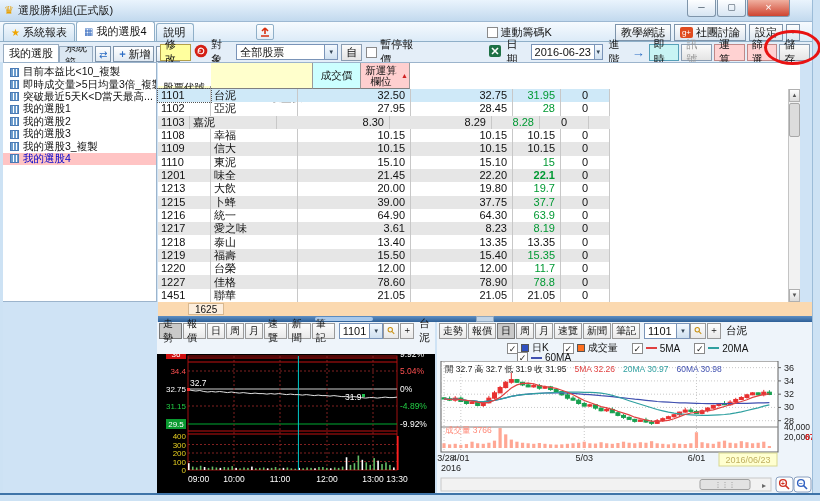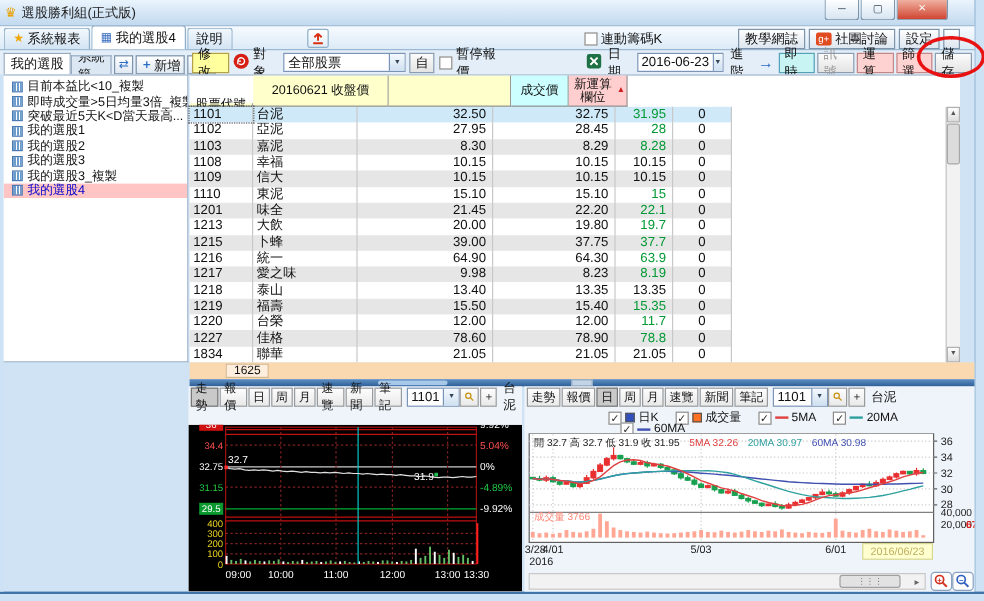--- a/index.html
+++ b/index.html
@@ -219,23 +219,20 @@
         <div>我的選股4</div>
       </div>
     </div>
 </div>
 
 <div class="abs tablewrap">
   <div class="thead" id="thead">
       <div class="th" style="width: 53px; background: rgb(255, 255, 204); flex: 0 0 auto; margin-top: 23px;">
         <div style="white-space: nowrap; width: auto;">股票代號</div>
       </div>
-      <div class="th" style="width: 113px; background: rgb(255, 255, 204); flex: 0 0 auto;">
-        <div style="white-space: nowrap; width: auto;">20160621 收盤價</div>
-      </div>
       <div class="th" style="width: 102px; background: rgb(255, 255, 204); flex: 0 0 auto;">
         <div style="white-space: nowrap; width: auto; margin-top: 43px;">20160622 收盤價</div>
       </div>
       <div class="th" style="width: 48px; background: rgb(204, 255, 255); flex: 0 0 auto;">
         <div style="white-space: nowrap; width: auto;">成交價</div>
       </div>
       <div class="th" style="width: 49px; background: rgb(255, 207, 207); flex: 0 0 auto;">
         <div style="white-space: normal; width: 38px;">新運算欄位</div>
         <div style="color: rgb(208, 32, 32); font-size: 7px; margin-left: 1px;">▲</div>
       </div>
@@ -251,21 +248,21 @@
       </div>
       <div class="tr">
         <div class="td" style="width: 53px; flex: 0 0 auto; padding-left: 3px;">1102</div>
         <div class="td" style="width: 87px; flex: 0 0 auto; padding-left: 3px;">亞泥</div>
         <div class="td num" style="width: 113px; flex: 0 0 auto; padding-left: 0px;">27.95</div>
         <div class="td num" style="width: 102px; flex: 0 0 auto; padding-left: 0px;">28.45</div>
         <div class="td num green" style="width: 48px; flex: 0 0 auto; padding-left: 0px;">28</div>
         <div class="td ctr" style="width: 49px; flex: 0 0 auto; padding-left: 0px;">0</div>
       </div>
       <div class="tr odd">
-        <div class="td" style="width: 53px; flex: 0 0 auto; padding-left: 3px;">1103</div>
+        <div class="td" style="width: 32px; flex: 0 0 auto; padding-left: 3px;">1103</div>
         <div class="td" style="width: 87px; flex: 0 0 auto; padding-left: 3px;">嘉泥</div>
         <div class="td num" style="width: 113px; flex: 0 0 auto; padding-left: 0px;">8.30</div>
         <div class="td num" style="width: 102px; flex: 0 0 auto; padding-left: 0px;">8.29</div>
         <div class="td num green" style="width: 48px; flex: 0 0 auto; padding-left: 0px;">8.28</div>
         <div class="td ctr" style="width: 49px; flex: 0 0 auto; padding-left: 0px;">0</div>
       </div>
       <div class="tr">
         <div class="td" style="width: 53px; flex: 0 0 auto; padding-left: 3px;">1108</div>
         <div class="td" style="width: 87px; flex: 0 0 auto; padding-left: 3px;">幸福</div>
         <div class="td num" style="width: 113px; flex: 0 0 auto; padding-left: 0px;">10.15</div>
@@ -287,21 +284,21 @@
         <div class="td num" style="width: 113px; flex: 0 0 auto; padding-left: 0px;">15.10</div>
         <div class="td num" style="width: 102px; flex: 0 0 auto; padding-left: 0px;">15.10</div>
         <div class="td num green" style="width: 48px; flex: 0 0 auto; padding-left: 0px;">15</div>
         <div class="td ctr" style="width: 49px; flex: 0 0 auto; padding-left: 0px;">0</div>
       </div>
       <div class="tr odd">
         <div class="td" style="width: 53px; flex: 0 0 auto; padding-left: 3px;">1201</div>
         <div class="td" style="width: 87px; flex: 0 0 auto; padding-left: 3px;">味全</div>
         <div class="td num" style="width: 113px; flex: 0 0 auto; padding-left: 0px;">21.45</div>
         <div class="td num" style="width: 102px; flex: 0 0 auto; padding-left: 0px;">22.20</div>
-        <div class="td num green" style="width: 48px; flex: 0 0 auto; padding-left: 0px;">22.1</div>
+        <div class="td num green" style="width: 48px; flex: 0 0 auto; padding-left: 0px; font-weight: bold;">22.1</div>
         <div class="td ctr" style="width: 49px; flex: 0 0 auto; padding-left: 0px;">0</div>
       </div>
       <div class="tr">
         <div class="td" style="width: 53px; flex: 0 0 auto; padding-left: 3px;">1213</div>
         <div class="td" style="width: 87px; flex: 0 0 auto; padding-left: 3px;">大飲</div>
         <div class="td num" style="width: 113px; flex: 0 0 auto; padding-left: 0px;">20.00</div>
         <div class="td num" style="width: 102px; flex: 0 0 auto; padding-left: 0px;">19.80</div>
         <div class="td num green" style="width: 48px; flex: 0 0 auto; padding-left: 0px;">19.7</div>
         <div class="td ctr" style="width: 49px; flex: 0 0 auto; padding-left: 0px;">0</div>
       </div>
@@ -317,21 +314,21 @@
         <div class="td" style="width: 53px; flex: 0 0 auto; padding-left: 3px;">1216</div>
         <div class="td" style="width: 87px; flex: 0 0 auto; padding-left: 3px;">統一</div>
         <div class="td num" style="width: 113px; flex: 0 0 auto; padding-left: 0px;">64.90</div>
         <div class="td num" style="width: 102px; flex: 0 0 auto; padding-left: 0px;">64.30</div>
         <div class="td num green" style="width: 48px; flex: 0 0 auto; padding-left: 0px;">63.9</div>
         <div class="td ctr" style="width: 49px; flex: 0 0 auto; padding-left: 0px;">0</div>
       </div>
       <div class="tr odd">
         <div class="td" style="width: 53px; flex: 0 0 auto; padding-left: 3px;">1217</div>
         <div class="td" style="width: 87px; flex: 0 0 auto; padding-left: 3px;">愛之味</div>
-        <div class="td num" style="width: 113px; flex: 0 0 auto; padding-left: 0px;">9.98</div>
+        <div class="td num" style="width: 113px; flex: 0 0 auto; padding-left: 0px;">3.61</div>
         <div class="td num" style="width: 102px; flex: 0 0 auto; padding-left: 0px;">8.23</div>
         <div class="td num green" style="width: 48px; flex: 0 0 auto; padding-left: 0px;">8.19</div>
         <div class="td ctr" style="width: 49px; flex: 0 0 auto; padding-left: 0px;">0</div>
       </div>
       <div class="tr">
         <div class="td" style="width: 53px; flex: 0 0 auto; padding-left: 3px;">1218</div>
         <div class="td" style="width: 87px; flex: 0 0 auto; padding-left: 3px;">泰山</div>
         <div class="td num" style="width: 113px; flex: 0 0 auto; padding-left: 0px;">13.40</div>
         <div class="td num" style="width: 102px; flex: 0 0 auto; padding-left: 0px;">13.35</div>
         <div class="td num" style="width: 48px; flex: 0 0 auto; padding-left: 0px;">13.35</div>
@@ -355,21 +352,21 @@
       </div>
       <div class="tr odd">
         <div class="td" style="width: 53px; flex: 0 0 auto; padding-left: 3px;">1227</div>
         <div class="td" style="width: 87px; flex: 0 0 auto; padding-left: 3px;">佳格</div>
         <div class="td num" style="width: 113px; flex: 0 0 auto; padding-left: 0px;">78.60</div>
         <div class="td num" style="width: 102px; flex: 0 0 auto; padding-left: 0px;">78.90</div>
         <div class="td num green" style="width: 48px; flex: 0 0 auto; padding-left: 0px;">78.8</div>
         <div class="td ctr" style="width: 49px; flex: 0 0 auto; padding-left: 0px;">0</div>
       </div>
       <div class="tr">
-        <div class="td" style="width: 53px; flex: 0 0 auto; padding-left: 3px;">1834</div>
+        <div class="td" style="width: 53px; flex: 0 0 auto; padding-left: 3px;">1451</div>
         <div class="td" style="width: 87px; flex: 0 0 auto; padding-left: 3px;">聯華</div>
         <div class="td num" style="width: 113px; flex: 0 0 auto; padding-left: 0px;">21.05</div>
         <div class="td num" style="width: 102px; flex: 0 0 auto; padding-left: 0px;">21.05</div>
         <div class="td num" style="width: 48px; flex: 0 0 auto; padding-left: 0px;">21.05</div>
         <div class="td ctr" style="width: 49px; flex: 0 0 auto; padding-left: 0px;">0</div>
       </div>
     </div>
   <div class="vscroll">
     <div class="varrow" style="top:0">▲</div>
     <div class="vthumb"></div>

